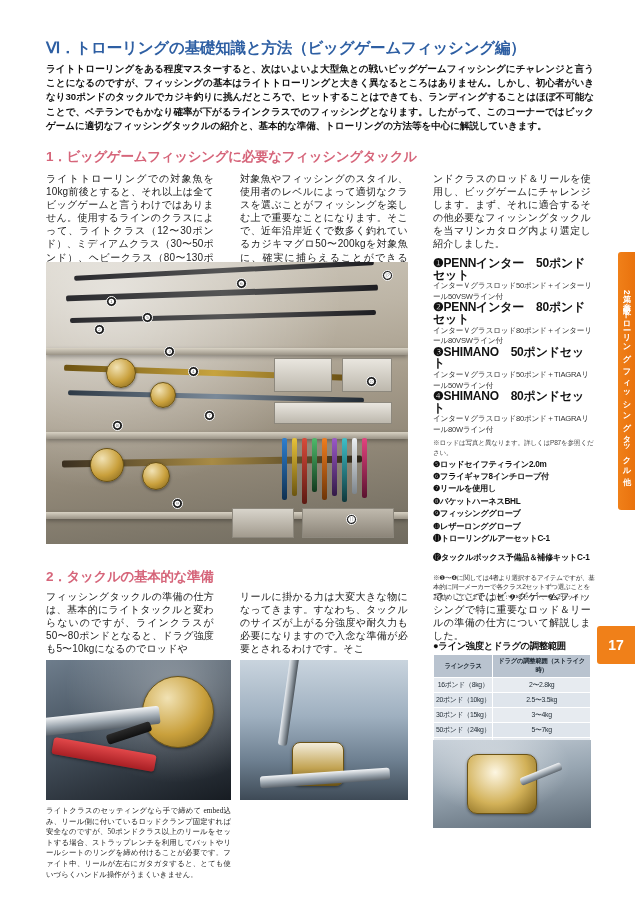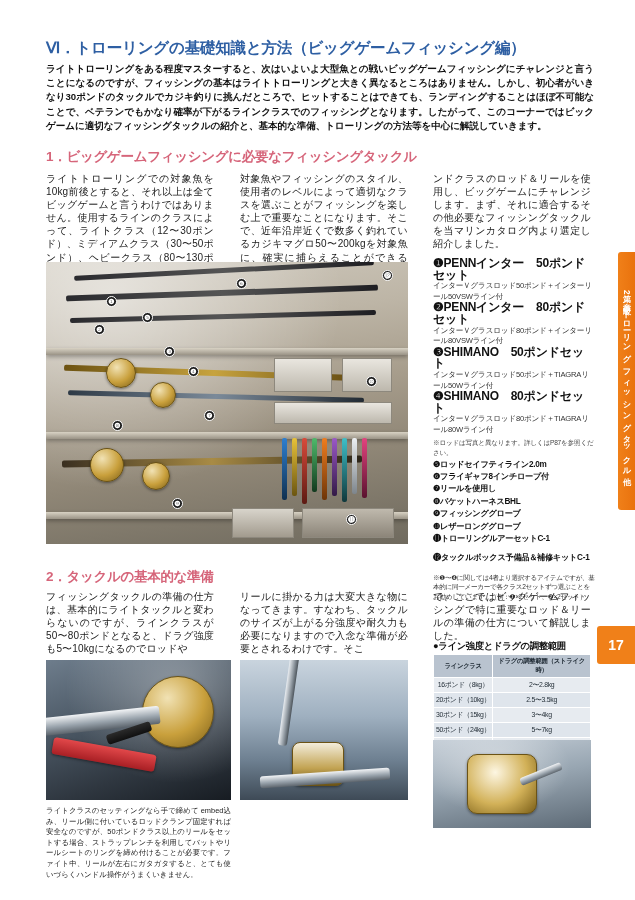--- a/index.html
+++ b/index.html
@@ -142,21 +142,21 @@
     background: linear-gradient(180deg,#e2484a,#a81f24);
     border-radius: 3px;
     box-shadow: 0 1px 3px rgba(0,0,0,.5);
   }
 
   
   .caption {
     position: absolute; font-size: 7.4px; color: #1a1a1a;
     line-height: 10.6px; letter-spacing: 0.05px; text-align: justify;
   }
-  #cap1 { left: 46px; top: 806px; width: 185px; }
+  #cap1 { left: 46px; top: 806px; width: 185px; font-family: Liberation Serif, serif; }
   #cap2 { left: 240px; top: 806px; width: 168px; }
   #cap3 { left: 433px; top: 834px; width: 158px; }
 
   
   .tbl-title {
     position: absolute; left: 433px; top: 640px;
     font-size: 9.4px; font-weight: bold; color: #111;
     letter-spacing: -0.4px;
   }
   table.drag {

